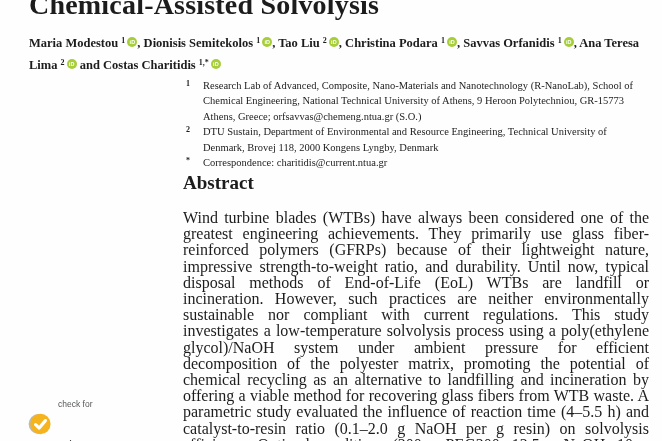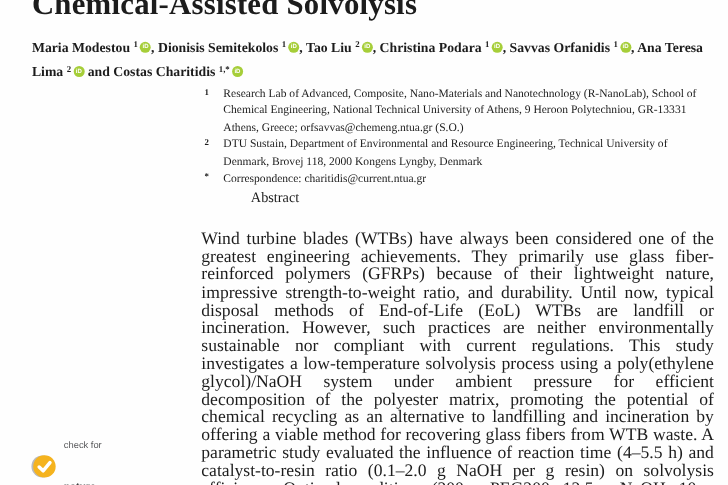--- a/index.html
+++ b/index.html
@@ -27,21 +27,21 @@
   }
   .affiliations {
     position:absolute; left:186px; top:78px; width:463px;
     font-size:10.5px; line-height:15.4px;
   }
   .aff-row { display:flex; }
   .aff-marker { flex:none; width:17px; font-size:8px; font-weight:bold; position:relative; top:-2px; }
   .aff-text { flex:1; }
   .abstract-heading {
     position:absolute; left:183px; top:172px;
-    font-size:13px; font-weight:normal;margin-left:45px;
+    font-size:19px; font-weight:bold;
   }
   .abstract-text {
     position:absolute; left:183px; top:210px; width:466px;
     font-size:16px; line-height:16.2px; text-align:justify;
   }
   .crossmark {
     position:absolute; left:28px; top:399px;
     display:flex; align-items:center; gap:6px; cursor:pointer;
   }
   .cm-circle { width:24px; height:24px; display:inline-block; }
@@ -61,21 +61,21 @@
 
 <div>
 
   <h1 class="title">Chemical-Assisted Solvolysis</h1>
 
   <div class="authors"><span>Maria Modestou <sup class="asup">1</sup><span class="orcid">iD</span></span>, <span>Dionisis Semitekolos <sup class="asup">1</sup><span class="orcid">iD</span></span>, <span>Tao Liu <sup class="asup">2</sup><span class="orcid">iD</span></span>, <span>Christina Podara <sup class="asup">1</sup><span class="orcid">iD</span></span>, <span>Savvas Orfanidis <sup class="asup">1</sup><span class="orcid">iD</span></span>, <span>Ana Teresa Lima <sup class="asup">2</sup><span class="orcid">iD</span></span> and <span>Costas Charitidis <sup class="asup">1,*</sup><span class="orcid">iD</span></span></div>
 
   <div class="affiliations">
       <div class="aff-row">
         <span class="aff-marker">1</span>
-        <span class="aff-text">Research Lab of Advanced, Composite, Nano-Materials and Nanotechnology (R-NanoLab), School of Chemical Engineering, National Technical University of Athens, 9 Heroon Polytechniou, GR-13331 Athens, Greece; orfsavvas@chemeng.ntua.gr (S.O.)</span>
+        <span class="aff-text">Research Lab of Advanced, Composite, Nano-Materials and Nanotechnology (R-NanoLab), School of Chemical Engineering, National Technical University of Athens, 9 Heroon Polytechniou, GR-15773 Athens, Greece; orfsavvas@chemeng.ntua.gr (S.O.)</span>
       </div>
       <div class="aff-row">
         <span class="aff-marker">2</span>
         <span class="aff-text">DTU Sustain, Department of Environmental and Resource Engineering, Technical University of Denmark, Brovej 118, 2000 Kongens Lyngby, Denmark</span>
       </div>
       <div class="aff-row">
         <span class="aff-marker">*</span>
         <span class="aff-text">Correspondence: charitidis@current.ntua.gr</span>
       </div>
     </div>

